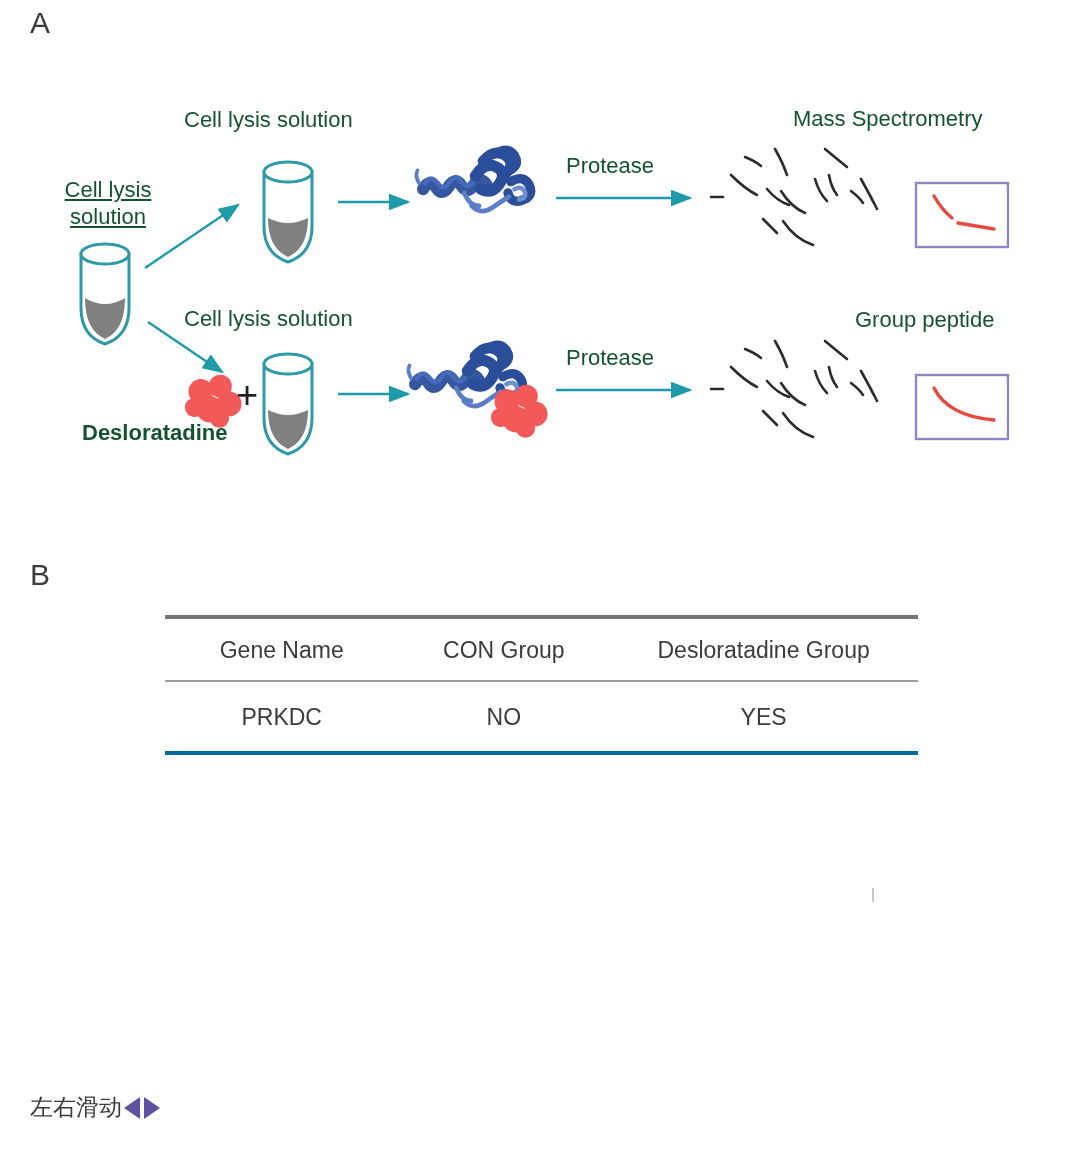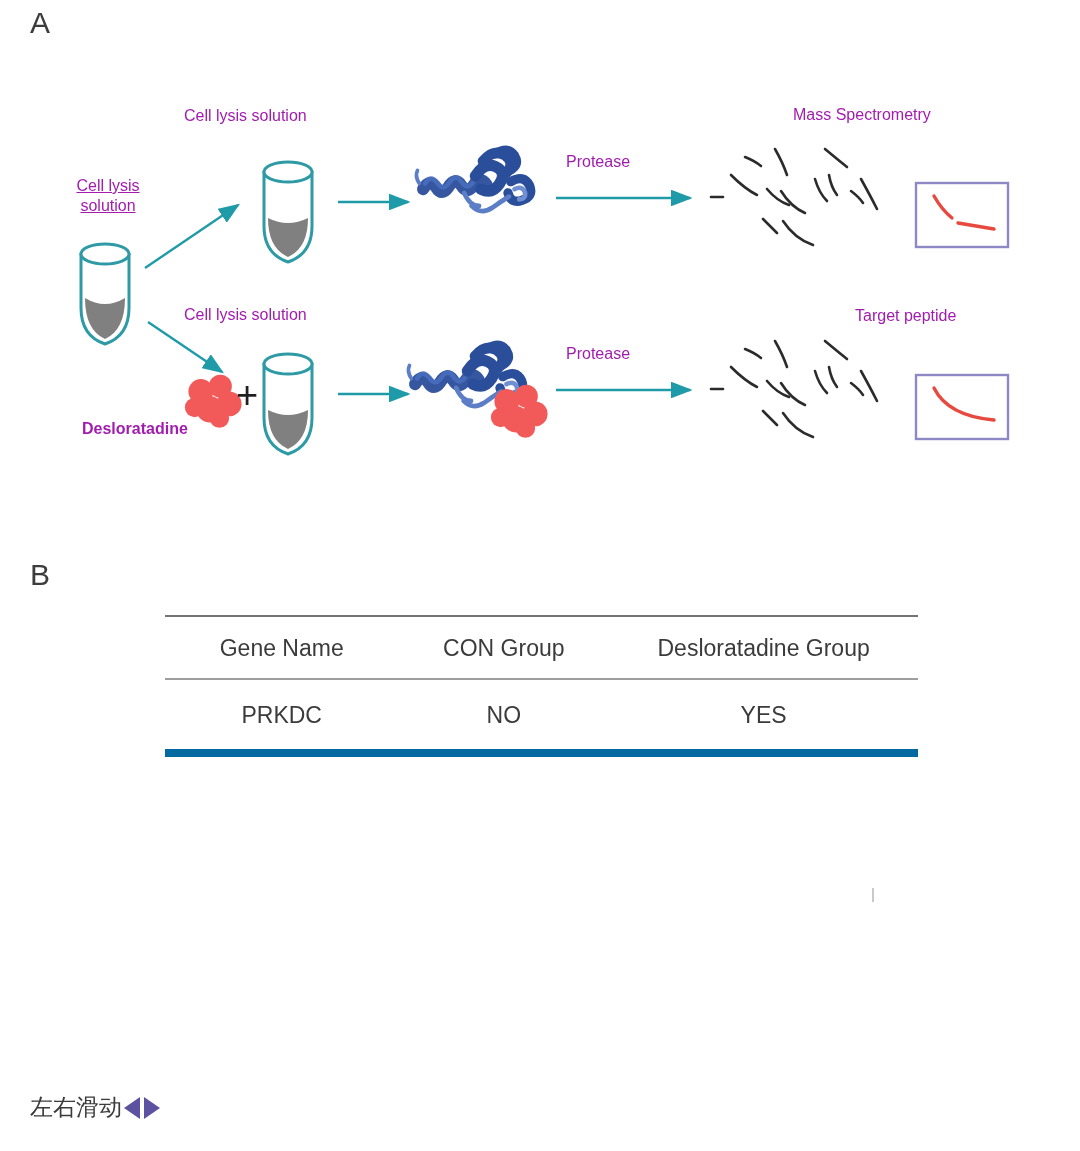--- a/index.html
+++ b/index.html
@@ -19,22 +19,22 @@
     position: absolute;
     font-size: 30px;
     color: #3c3c3c;
     font-family: "Liberation Sans", sans-serif;
   }
   #panel-a-letter { left: 30px; top: 6px; }
   #panel-b-letter { left: 30px; top: 558px; }
 
   .fig-label {
     position: absolute;
-    font-size: 16px;
-    color: #a21caf;
+    font-size: 22px;
+    color: #14532d;
     white-space: nowrap;
     line-height: 1.24;
     font-family: "Liberation Sans", sans-serif;
   }
   .fig-label.centered { text-align: center; }
 
   .svg-layer {
     position: absolute;
     left: 0; top: 0;
     width: 1080px;
@@ -48,32 +48,32 @@
     top: 615px;
     width: 753px;
     border-collapse: collapse;
     font-family: "Liberation Sans", sans-serif;
   }
   #gene-table thead th {
     font-weight: normal;
     font-size: 23px;
     color: #3b3b3b;
     padding: 18px 0 16px 0;
-    border-top: 2px solid #737373;
+    border-top: 4px solid #737373;
     border-bottom: 2px solid #9e9e9e;
     text-align: center;
   }
   #gene-table tbody td {
     font-size: 23px;
     color: #3b3b3b;
     text-align: center;
     padding: 16px 0;
   }
   #gene-table tbody tr:last-child td {
-    border-bottom: 8px solid #0369a1;
+    border-bottom: 4px solid #0369a1;
     padding-bottom: 20px;
   }
   #gene-table tbody tr:first-child td { padding-top: 22px; }
   .col-gene { width: 31%; }
   .col-con  { width: 28%; }
   .col-des  { width: 41%; }
 
   .tick-mark {
     position: absolute;
     left: 872px;
@@ -214,21 +214,21 @@
 <div class="fig-label" style="left:82px; top:419px;font-weight:bold;">Desloratadine</div>
 
 <div style="position:absolute; left:236px; top:374px; font-size:38px; color:#1f1f1f; font-family:'Liberation Sans',sans-serif;">+</div>
 
 <div class="fig-label" style="left:566px; top:152px;">Protease</div>
 
 <div class="fig-label" style="left:566px; top:344px;">Protease</div>
 
 <div class="fig-label" style="left:793px; top:105px;">Mass Spectrometry</div>
 
-<div class="fig-label" style="left:855px; top:306px;">Target peptide</div>
+<div class="fig-label" style="left:855px; top:306px;">Group peptide</div>
 
 <div class="panel-letter" id="panel-b-letter">B</div>
 
 <table id="gene-table">
   <colgroup>
     <col class="col-gene">
       <col class="col-con">
       <col class="col-des">
   </colgroup>
   <thead>

